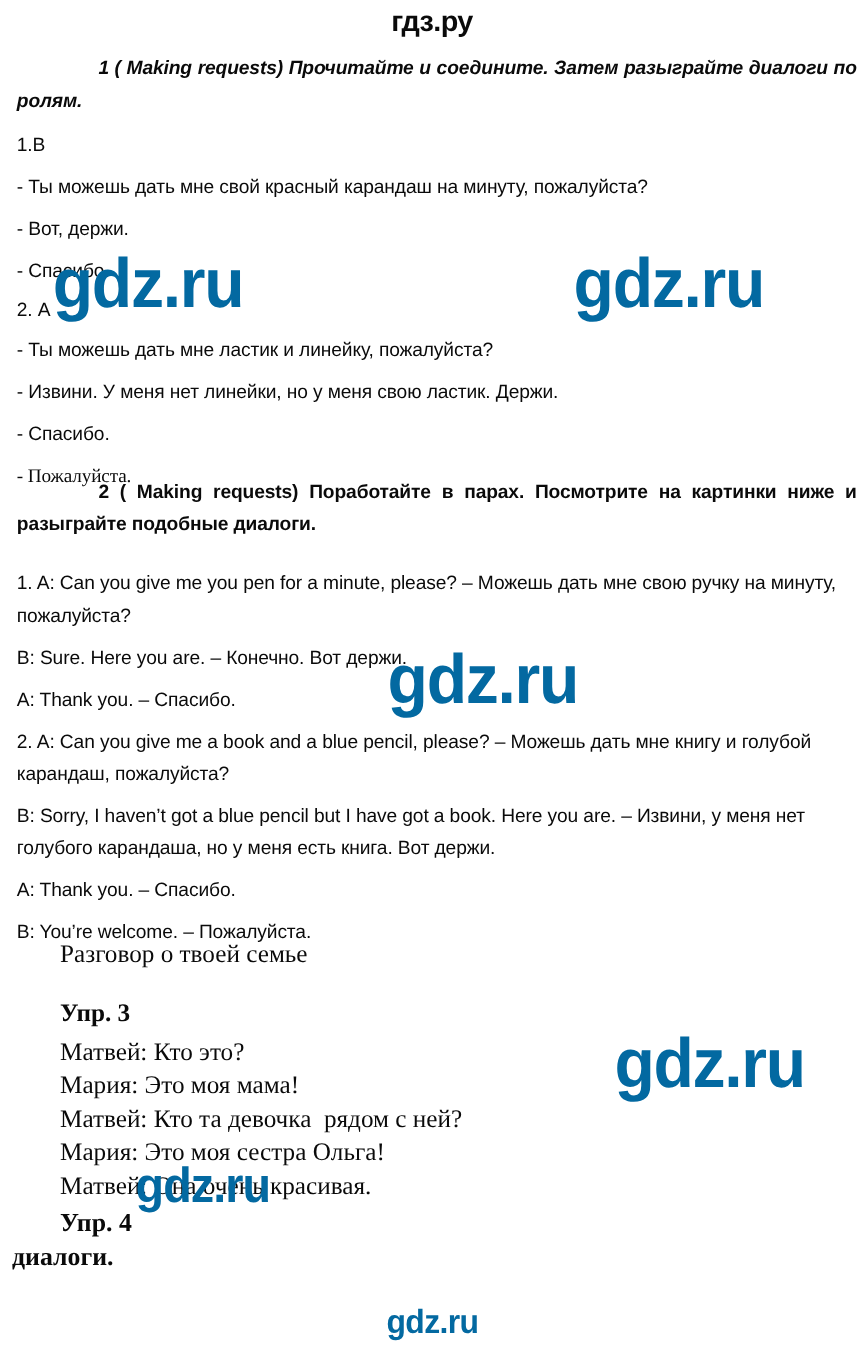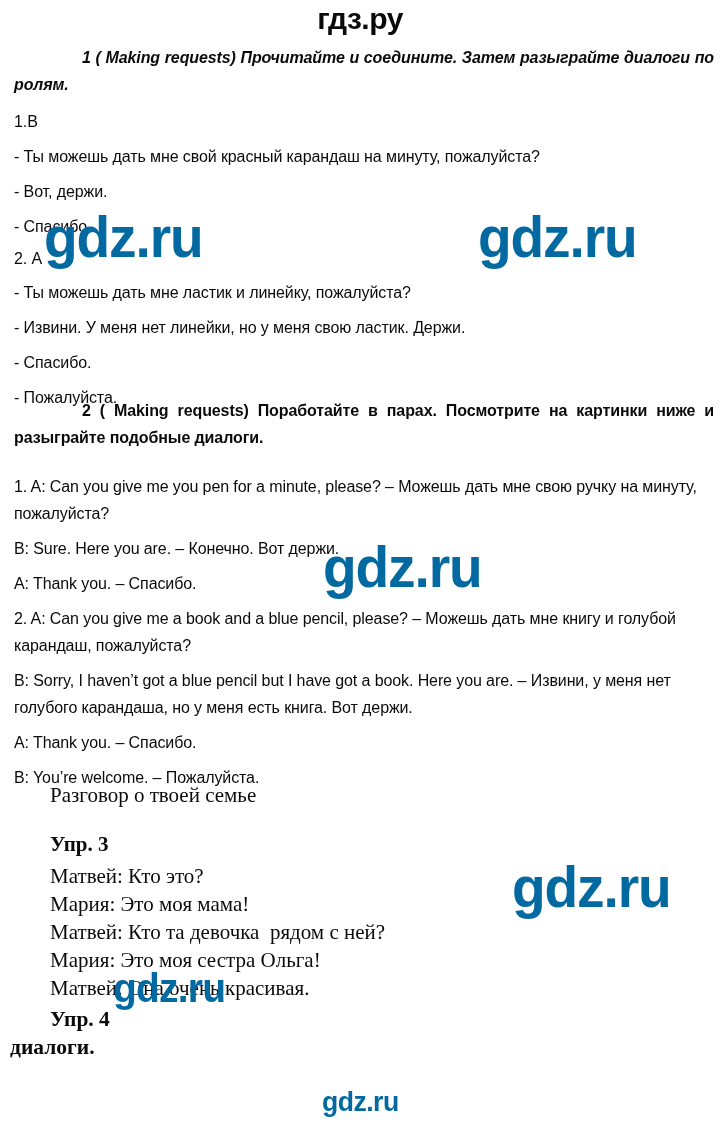--- a/index.html
+++ b/index.html
@@ -3,21 +3,21 @@
 <meta charset="utf-8">
 <style>
   html,body{margin:0;padding:0;}
   body{
     width:720px;height:1124px;position:relative;background:#ffffff;
     font-family:"Liberation Sans",sans-serif;color:#0a0a0a;overflow:hidden;
   }
   .abs{position:absolute;}
   .site-title{
     top:2px;left:0;width:720px;text-align:center;
-    font-weight:bold;font-size:30px;line-height:34px;letter-spacing:-0.5px;
+    font-weight:bold;font-size:24px;line-height:34px;letter-spacing:-0.5px;
   }
   .sans{font-size:16px;letter-spacing:-0.1px;line-height:27px;margin-top:16px;}
   .sansline{white-space:nowrap;}
   .heading{
     font-weight:bold;font-size:16px;letter-spacing:-0.1px;line-height:27px;
     text-align:justify;text-indent:68px;width:700px;left:14px;
   }
   .body-par{left:14px;width:706px;text-align:left;}
   .serif{font-family:"Liberation Serif",serif;font-size:21px;line-height:28px;}
   .serif-bold{font-weight:bold;}
@@ -41,21 +41,21 @@
 <p class="abs heading" style="top:44px;margin:0;font-style:italic;">1 ( Making requests) Прочитайте и соедините. Затем разыграйте диалоги по ролям.</p>
 
 <div class="abs sans body-par sansline" style="top:92px;">1.B</div>
 <div class="abs sans body-par sansline" style="top:127px;">- Ты можешь дать мне свой красный карандаш на минуту, пожалуйста?</div>
 <div class="abs sans body-par sansline" style="top:162px;">- Вот, держи.</div>
 <div class="abs sans body-par sansline" style="top:197px;">- Спасибо.</div>
 <div class="abs sans body-par sansline" style="top:229px;">2. А</div>
 <div class="abs sans body-par sansline" style="top:263px;">- Ты можешь дать мне ластик и линейку, пожалуйста?</div>
 <div class="abs sans body-par sansline" style="top:298px;">- Извини. У меня нет линейки, но у меня свою ластик. Держи.</div>
 <div class="abs sans body-par sansline" style="top:333px;">- Спасибо.</div>
-<div class="abs sans body-par sansline" style="top:368px;">- Пожалуйста.</div>
+<div class="abs sans body-par sansline" style="top:368px;font-family:Liberation Serif, serif;">- Пожалуйста.</div>
 
 <p class="abs heading" style="top:397px;margin:0;">2 ( Making requests) Поработайте в парах. Посмотрите на картинки ниже и разыграйте подобные диалоги.</p>
 
 <div class="abs sans body-par" style="top:457px;">1. A: Can you give me you pen for a minute, please? – Можешь дать мне свою ручку на минуту, пожалуйста?</div>
 <div class="abs sans body-par sansline" style="top:519px;">B: Sure. Here you are. – Конечно. Вот держи.</div>
 <div class="abs sans body-par sansline" style="top:554px;">A: Thank you. – Спасибо.</div>
 <div class="abs sans body-par" style="top:589px;">2. A: Can you give me a book and a blue pencil, please? – Можешь дать мне книгу и голубой карандаш, пожалуйста?</div>
 <div class="abs sans body-par" style="top:651px;">B: Sorry, I haven’t got a blue pencil but I have got a book. Here you are. – Извини, у меня нет голубого карандаша, но у меня есть книга. Вот держи.</div>
 <div class="abs sans body-par sansline" style="top:713px;">A: Thank you. – Спасибо.</div>
 <div class="abs sans body-par sansline" style="top:748px;">B: You’re welcome. – Пожалуйста.</div>

